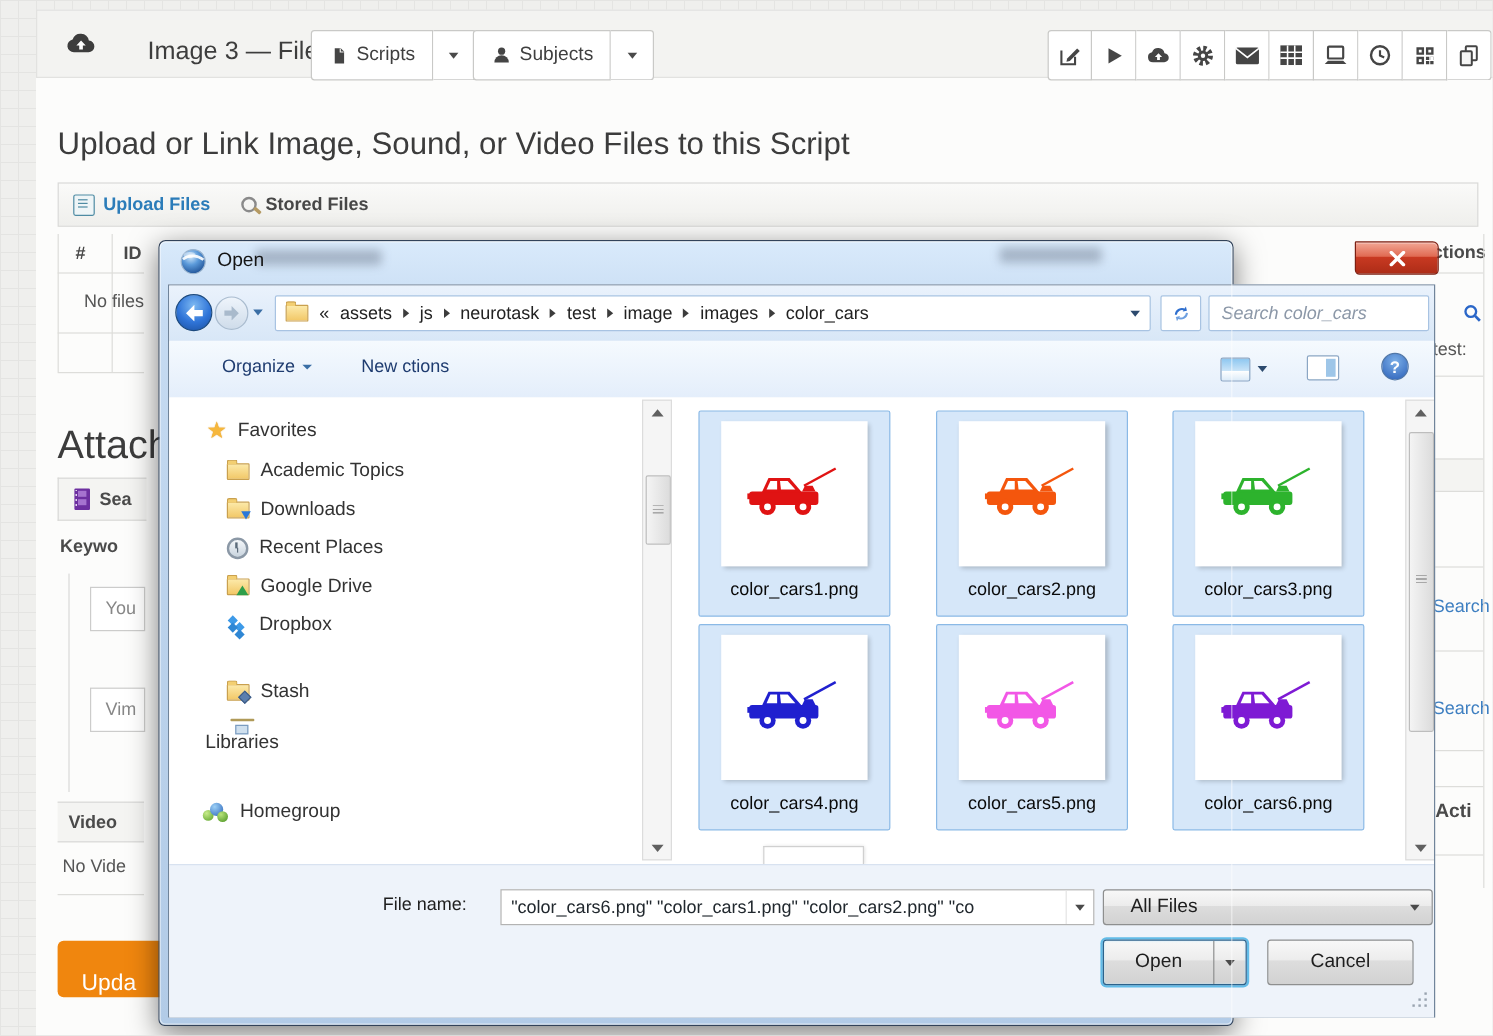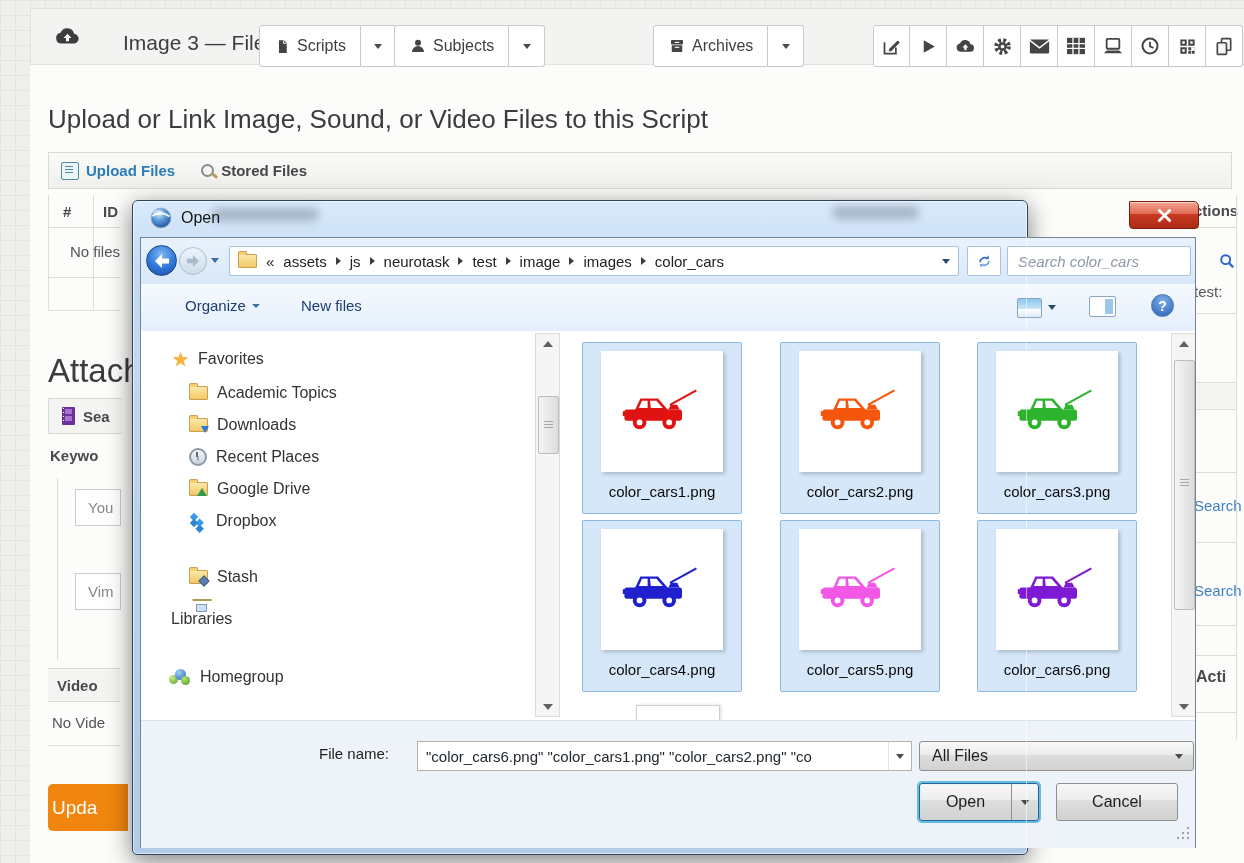--- a/index.html
+++ b/index.html
@@ -27,21 +27,21 @@
   .page-heading{left:48px;top:104px;font-size:26px;color:#3c3c3c;}
   .tabbar{left:48px;top:152px;width:1184px;height:37px;background:linear-gradient(#fafaf9,#efefec);border:1px solid #d9d9d7;box-sizing:border-box;display:flex;align-items:center;gap:26px;padding:0 12px;}
   .tab{display:flex;align-items:center;gap:7px;font-size:15px;font-weight:bold;}
   .tab.active{color:#2b7cb9;}
   .tab.idle{color:#474747;}
   .frag{color:#4a4a4a;font-size:15px;}
   .frag.b{font-weight:bold;}
   .hline{background:#ddddda;height:1px;}
   .vline{background:#ddddda;width:1px;}
   .link-blue{color:#3e7fc1;font-size:15px;}
-  .upd-btn{left:48px;top:784px;width:76px;height:47px;background:#f0860e;border-radius:5px 0 0 5px;color:#fff;font-size:19px;display:flex;align-items:center;padding-left:4px;}
+  .upd-btn{left:48px;top:784px;width:76px;height:47px;background:#f0860e;border-radius:5px 0 0 5px;color:#fff;font-size:19px;display:flex;align-items:flex-end;padding-left:20px;}
   .ghost-input{background:#fff;border:1px solid #cccccb;box-sizing:border-box;color:#878787;font-size:15px;display:flex;align-items:center;padding-left:12px;}
   
   .ic-listbox{width:16px;height:16px;border:1.5px solid #4e8ba3;background:#eef5f7;border-radius:2px;position:relative;display:inline-block;}
   .ic-listbox::after{content:"";position:absolute;left:3px;top:3px;width:8px;height:1.5px;background:#4e8ba3;box-shadow:0 3px 0 #4e8ba3,0 6px 0 #4e8ba3;}
   .ic-mag{width:9px;height:9px;border:2px solid #8a8a8a;border-radius:50%;position:relative;display:inline-block;}
   .ic-mag::after{content:"";position:absolute;left:8px;top:8px;width:7px;height:3px;background:#b59a63;transform:rotate(40deg);border-radius:1px;}
   .ic-film{width:13px;height:18px;background:#6d2fa0;position:relative;display:inline-block;border-radius:1px;}
   .ic-film::before{content:"";position:absolute;left:3px;top:2px;width:7px;height:5px;background:#a673cf;box-shadow:0 7px 0 #a673cf;}
   .ic-film::after{content:"";position:absolute;left:0.5px;top:1px;width:1.5px;height:15px;background:repeating-linear-gradient(#fff 0 1.5px,transparent 1.5px 4px);box-shadow:10.5px 0 0 #fff0;}
   .ic-folder{width:17px;height:12px;background:linear-gradient(#fce9a8,#f2c868);border:1px solid #c9a04e;border-radius:1px;position:relative;display:inline-block;}
@@ -102,21 +102,21 @@
   .tile .img{position:absolute;left:18px;top:8px;width:122px;height:121px;background:#fff;box-shadow:2px 2px 4px rgba(0,0,0,.22);display:flex;align-items:center;justify-content:center;}
   .tile .fname{position:absolute;left:0;top:140px;width:100%;text-align:center;font-size:15px;color:#0a0a0a;}
   .partial-file{position:absolute;left:495px;top:374px;width:82px;height:15px;background:#fff;border:1px solid #d0d0d0;border-bottom:none;box-shadow:1px 0 3px rgba(0,0,0,.15);}
   
   .dlg-footer{left:0;top:482px;width:1054px;height:127px;background:#eef3fa;border-top:1px solid #d8e2f0;}
   .fn-label{left:178px;top:24px;font-size:15px;color:#1e1e1e;}
   .fn-combo{left:276px;top:20px;width:495px;height:30px;background:#fff;border:1px solid #b3b3b3;box-sizing:border-box;display:flex;align-items:center;}
   .fn-input{border:none;outline:none;flex:1;font-family:"Liberation Sans",sans-serif;font-size:15px;color:#21282e;padding:0 0 0 8px;background:transparent;}
   .fn-caret{width:22px;height:100%;display:flex;align-items:center;justify-content:center;border-left:1px solid #e4e4e4;}
   .wbtn{background:linear-gradient(#f8f8f8,#ececec 45%,#dddddd 46%,#d2d2d2);border:1px solid #8e8f8f;border-radius:3px;color:#1e1e1e;font-size:16px;display:flex;align-items:center;justify-content:center;box-sizing:border-box;}
-  .type-select{left:778px;top:20px;width:275px;height:30px;justify-content:flex-start;padding-left:12px;position:absolute;}
+  .type-select{left:778px;top:20px;width:275px;height:30px;justify-content:flex-start;padding-left:22px;position:absolute;}
   .type-select .tri-down{position:absolute;right:10px;top:12px;}
   .open-btn{left:778px;top:62px;width:120px;height:38px;border:1px solid #2c628b;box-shadow:0 0 0 2px #62bce8, inset 0 0 2px #bfe6f8;position:absolute;padding:0;}
   .open-main{flex:1;text-align:center;}
   .open-split{width:26px;height:100%;border-left:1px solid #8e8f8f;display:flex;align-items:center;justify-content:center;}
   .cancel-btn{left:915px;top:62px;width:122px;height:38px;position:absolute;}
   .grip{left:1036px;top:106px;width:12px;height:12px;}
   .grip i{position:absolute;width:2px;height:2px;background:#9aa4b0;}
   svg{display:block;}
 </style>
 </head>
@@ -158,36 +158,20 @@
               <path d="M4 20a8 8 0 0 1 16 0z" fill="#454545"></path>
             </svg>
           </span>
         <span>Subjects</span>
       </div>
       <div class="abtn-caret">
           <span class="tri-down"></span>
         </div>
     </div>
 
-    <div class="abs abtn-group" style="left:622px;">
-      <div class="abtn">
-        <span>
-            <svg width="18" height="18" viewBox="0 0 24 24">
-              <rect x="4" y="4" width="16" height="6" rx="1" fill="#454545"></rect>
-              <rect x="5" y="11" width="14" height="9" rx="1" fill="#454545"></rect>
-              <rect x="9" y="6.4" width="6" height="1.6" fill="#f3f3f1"></rect>
-              <rect x="9" y="13" width="6" height="1.6" fill="#f3f3f1"></rect>
-            </svg>
-          </span>
-        <span>Archives</span>
-      </div>
-      <div class="abtn-caret">
-          <span class="tri-down"></span>
-        </div>
-    </div>
 
     <div class="abs ibtn-group" style="left:842px;">
       <div class="ibtn">
           <span>
             <svg width="21" height="21" viewBox="0 0 24 24">
               <path d="M4 7v13h13v-7" fill="none" stroke="#454545" stroke-width="2"></path>
               <path d="M9.5 14.5l9.5-9.5 2.5 2.5-9.5 9.5-3.2.7z" fill="#454545"></path>
             </svg>
           </span>
         </div>
@@ -406,21 +390,21 @@
             </span>
         </div>
       </div>
 
       <div class="abs cmdrow">
         <div class="abs cmd-label" style="left:44px;top:13px;">
           <span>Organize</span>
           <span class="tri-down blue" style="border-top-width:4px;"></span>
         </div>
         <div class="abs cmd-label" style="left:160px;top:13px;">
-          <span>New files</span>
+          <span>New ctions</span>
         </div>
         <div class="abs views-btn">
           <span class="views-thumb"></span>
           <span class="tri-down" style="border-top-color:#2c4a6e;"></span>
         </div>
         <div class="abs prev-btn"></div>
         <div class="abs circle-btn help-btn">
             <span>?</span>
           </div>
       </div>

